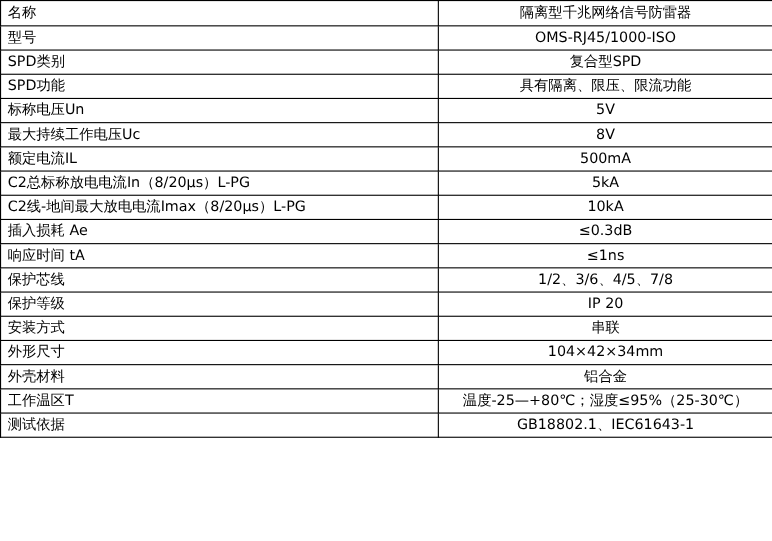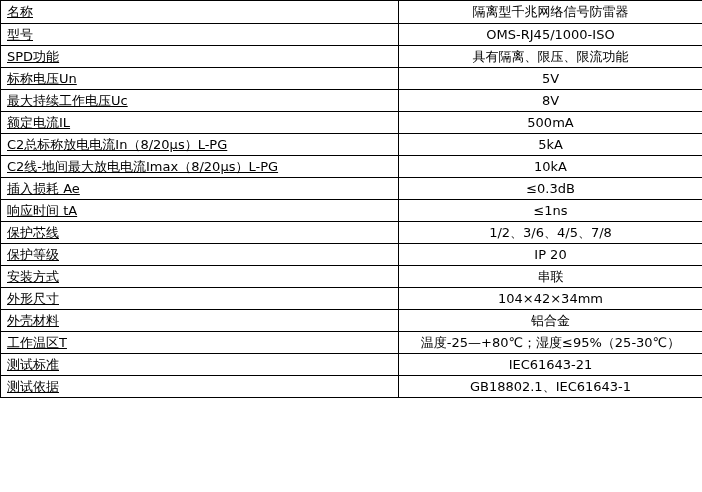--- a/index.html
+++ b/index.html
@@ -27,21 +27,20 @@
     line-height: 20px;
     font-size: 13px;
     padding: 0 4px;
     box-sizing: border-box;
     white-space: nowrap;
     overflow: hidden;
   }
   #spec-table td.name-cell {
     text-align: left;
     padding-left: 6px;
-    text-decoration: underline;
   }
   #spec-table td.value-cell {
     text-align: center;
   }
   #spec-table tr.first-row td {
     height: 23px;
   }
 </style>
 </head>
 <body>
@@ -52,20 +51,24 @@
     <col class="col-value">
   </colgroup>
   <tbody>
     <tr class="first-row">
       <td class="name-cell">名称</td>
       <td class="value-cell">隔离型千兆网络信号防雷器</td>
     </tr>
     <tr>
       <td class="name-cell">型号</td>
       <td class="value-cell">OMS-RJ45/1000-ISO</td>
+    </tr>
+    <tr>
+      <td class="name-cell">SPD类别</td>
+      <td class="value-cell">复合型SPD</td>
     </tr>
     <tr>
       <td class="name-cell">SPD功能</td>
       <td class="value-cell">具有隔离、限压、限流功能</td>
     </tr>
     <tr>
       <td class="name-cell">标称电压Un</td>
       <td class="value-cell">5V</td>
     </tr>
     <tr>
@@ -110,21 +113,17 @@
     </tr>
     <tr>
       <td class="name-cell">外壳材料</td>
       <td class="value-cell">铝合金</td>
     </tr>
     <tr>
       <td class="name-cell">工作温区T</td>
       <td class="value-cell">温度-25—+80℃；湿度≤95%（25-30℃）</td>
     </tr>
     <tr>
-      <td class="name-cell">测试标准</td>
-      <td class="value-cell">IEC61643-21</td>
-    </tr>
-    <tr>
       <td class="name-cell">测试依据</td>
       <td class="value-cell">GB18802.1、IEC61643-1</td>
     </tr>
   </tbody>
 </table>
 
 </body></html>

